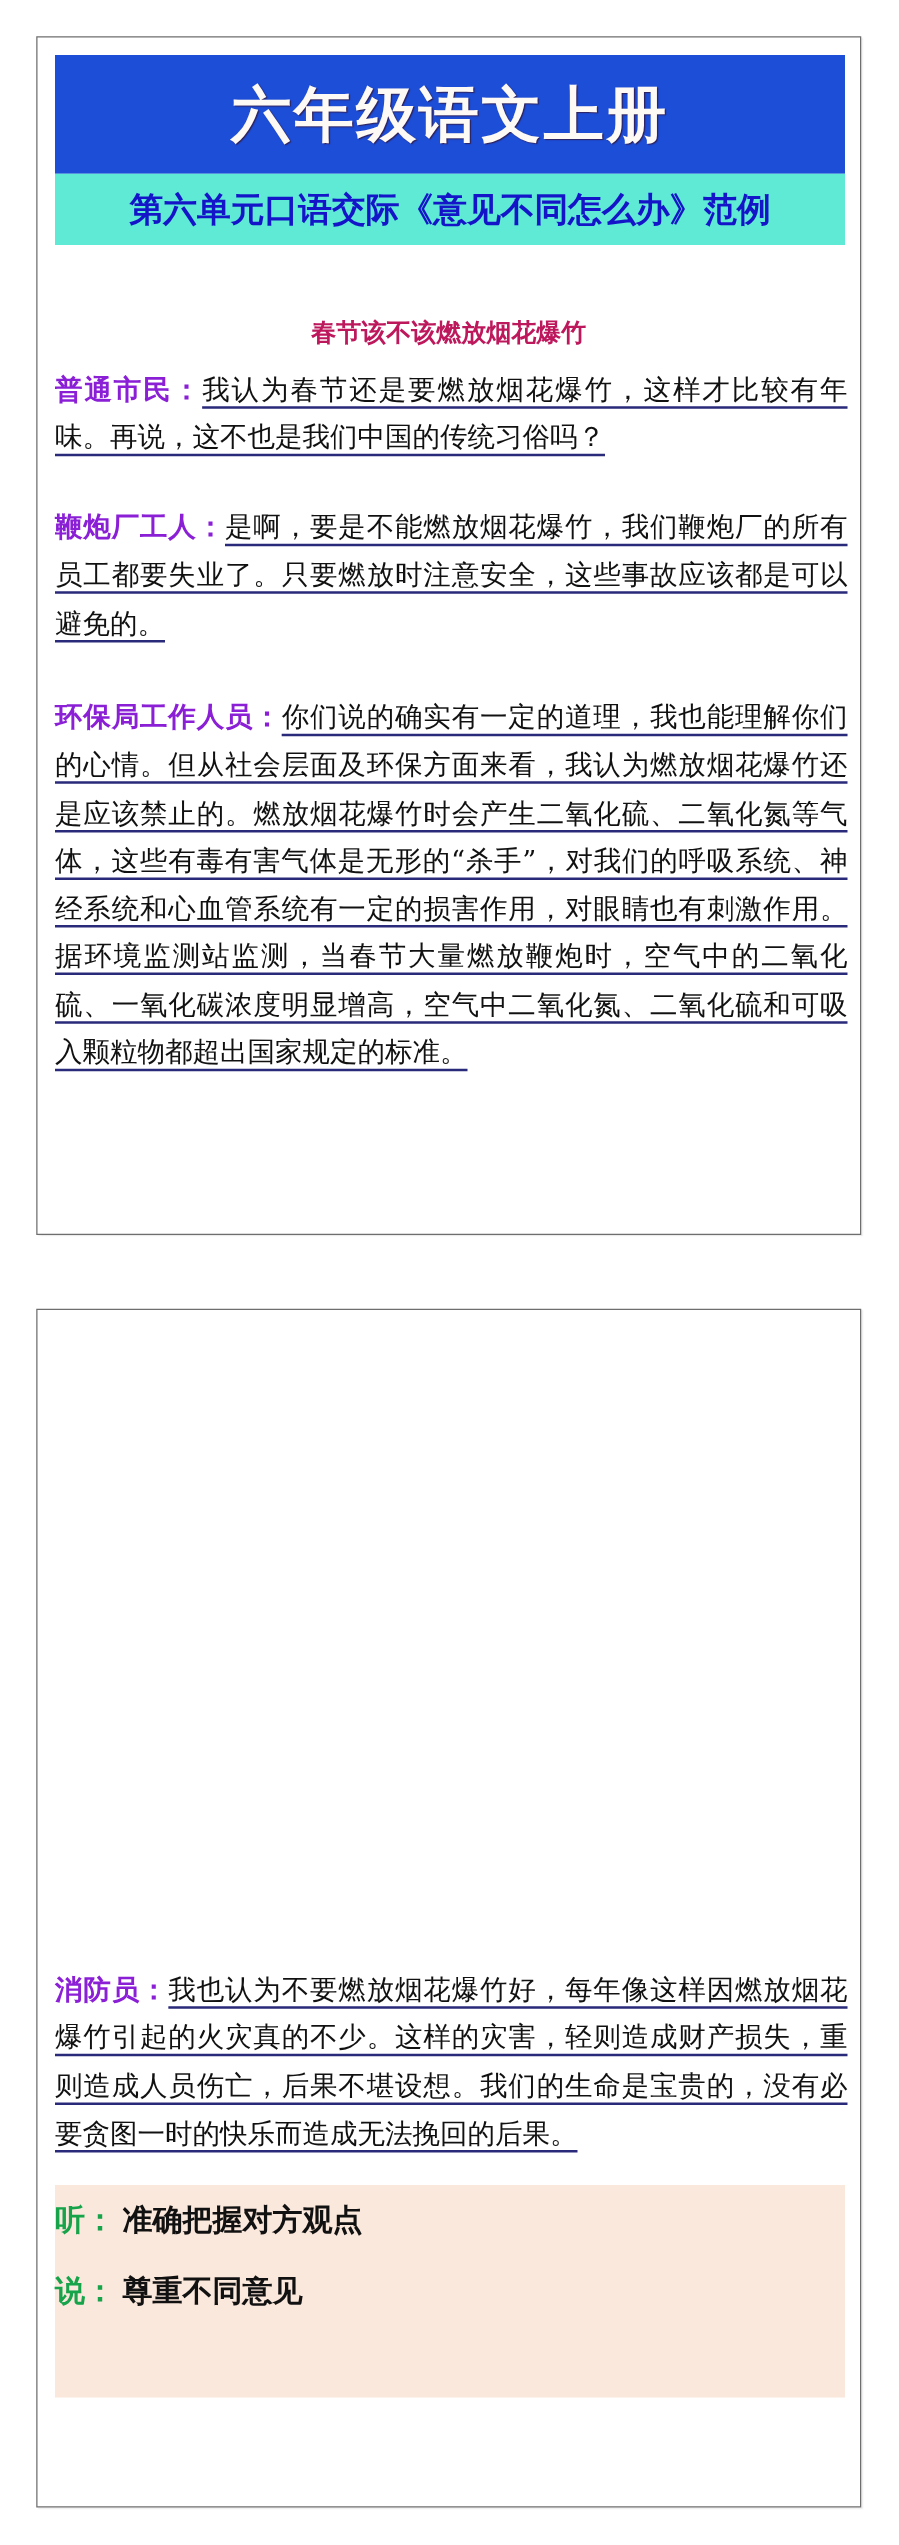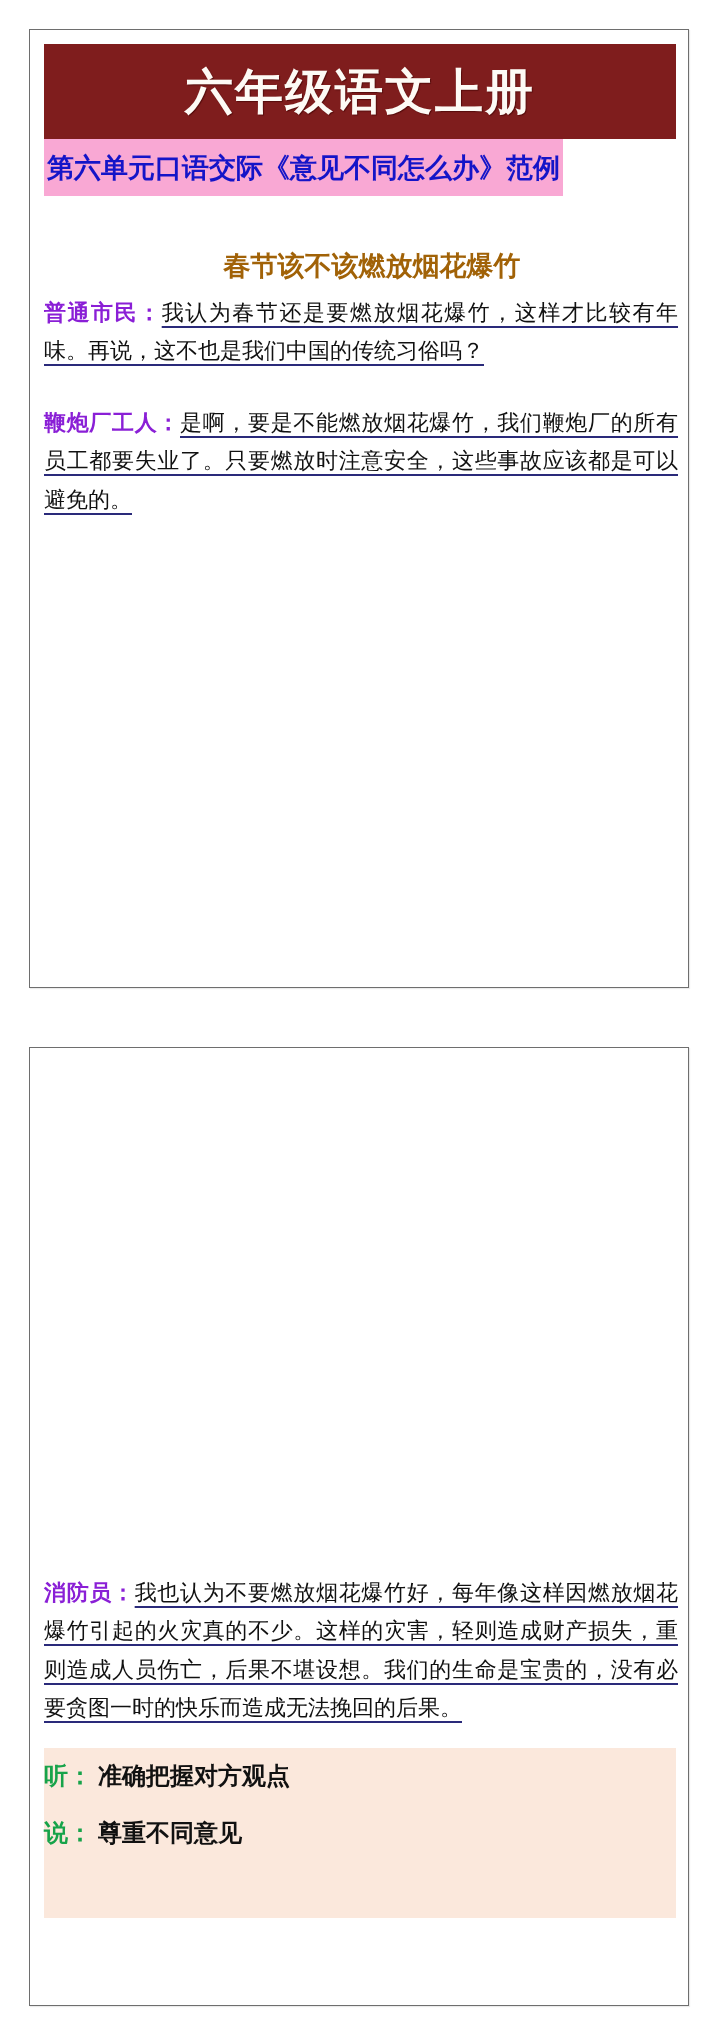--- a/index.html
+++ b/index.html
@@ -3,30 +3,30 @@
   <meta charset="utf-8">
   <style>
     html, body { margin: 0; padding: 0; background: #ffffff; }
     body { width: 719px; height: 2036px; position: relative; overflow: hidden;
            font-family: "DejaVu Sans", "Liberation Sans", sans-serif; color: #111; }
     .card { position: absolute; left: 29px; width: 658px; border: 1px solid #6e6e6e;
             background: #fff; box-shadow: 1px 1px 1px rgba(0,0,0,0.08); }
     #card1 { top: 29px; height: 957px; }
     #card2 { top: 1047px; height: 957px; }
     .banner { position: absolute; left: 14px; width: 632px; top: 14px; height: 95px;
-              background: #7f1d1d; display: flex; align-items: center; justify-content: center; }
+              background: #1d4ed8; display: flex; align-items: center; justify-content: center; }
     .banner-title { color: #fdfaf5; font-family: "DejaVu Serif", "Liberation Serif", serif;
                     font-weight: bold; font-size: 48px; letter-spacing: 2px;
                     text-shadow: 1px 1px 1px rgba(60,0,0,0.6); }
-    .subbar { position: absolute; left: 14px; width: 519px; top: 109px; height: 57px;
-              background: #f9a8d4; display: flex; align-items: center; justify-content: center; }
+    .subbar { position: absolute; left: 14px; width: 632px; top: 109px; height: 57px;
+              background: #5eead4; display: flex; align-items: center; justify-content: center; }
     .subbar-text { color: #1414c8; font-family: "DejaVu Serif", "Liberation Serif", serif;
                    font-weight: bold; font-size: 27px; letter-spacing: 0px; white-space: nowrap; }
-    .topic { position: absolute; left: 13px; width: 658px; text-align: center; top: 218px;
-             color: #a16207; font-weight: bold; font-size: 27px; line-height: 36px; }
+    .topic { position: absolute; left: 0; width: 658px; text-align: center; top: 218px;
+             color: #be185d; font-weight: bold; font-size: 20px; line-height: 36px; }
     .para { position: absolute; left: 14px; width: 634px; font-size: 22px; line-height: 38.3px;
             text-align: justify; font-family: "DejaVu Serif", "Liberation Serif", serif; }
     .speaker { color: #8a1fd6; font-weight: bold; font-family: "DejaVu Sans", "Liberation Sans", sans-serif; }
     .speech { color: #111; text-decoration: underline; text-decoration-color: #2a2a7a;
               text-decoration-thickness: 1.5px; text-underline-offset: 6px; }
     .summary { position: absolute; left: 14px; width: 632px; top: 700px; height: 170px;
                background: #fbe8dc; }
     .sum-line { position: absolute; left: 0; font-size: 24px; font-weight: bold; line-height: 30px;
                 white-space: nowrap; }
     .sum-key { color: #17a34a; }
@@ -47,20 +47,23 @@
   <div class="topic">春节该不该燃放烟花爆竹</div>
 
   <p class="para" style="top:374px; margin:0;">
     <span class="speaker">鞭炮厂工人：</span><span class="speech">是啊，要是不能燃放烟花爆竹，我们鞭炮厂的所有员工都要失业了。只要燃放时注意安全，这些事故应该都是可以避免的。</span>
   </p>
 
   <p class="para" style="top:264px; margin:0;">
     <span class="speaker">普通市民：</span><span class="speech">我认为春节还是要燃放烟花爆竹，这样才比较有年味。再说，这不也是我们中国的传统习俗吗？</span>
   </p>
 
+  <p class="para" style="top:526px; margin:0;">
+    <span class="speaker">环保局工作人员：</span><span class="speech">你们说的确实有一定的道理，我也能理解你们的心情。但从社会层面及环保方面来看，我认为燃放烟花爆竹还是应该禁止的。燃放烟花爆竹时会产生二氧化硫、二氧化氮等气体，这些有毒有害气体是无形的“杀手”，对我们的呼吸系统、神经系统和心血管系统有一定的损害作用，对眼睛也有刺激作用。据环境监测站监测，当春节大量燃放鞭炮时，空气中的二氧化硫、一氧化碳浓度明显增高，空气中二氧化氮、二氧化硫和可吸入颗粒物都超出国家规定的标准。</span>
+  </p>
 </div>
 
 <div class="card" id="card2">
 
 
   <p class="para" style="top:526px; margin:0;">
     <span class="speaker">消防员：</span><span class="speech">我也认为不要燃放烟花爆竹好，每年像这样因燃放烟花爆竹引起的火灾真的不少。这样的灾害，轻则造成财产损失，重则造成人员伤亡，后果不堪设想。我们的生命是宝贵的，没有必要贪图一时的快乐而造成无法挽回的后果。</span>
   </p>
 
   <div class="summary">

